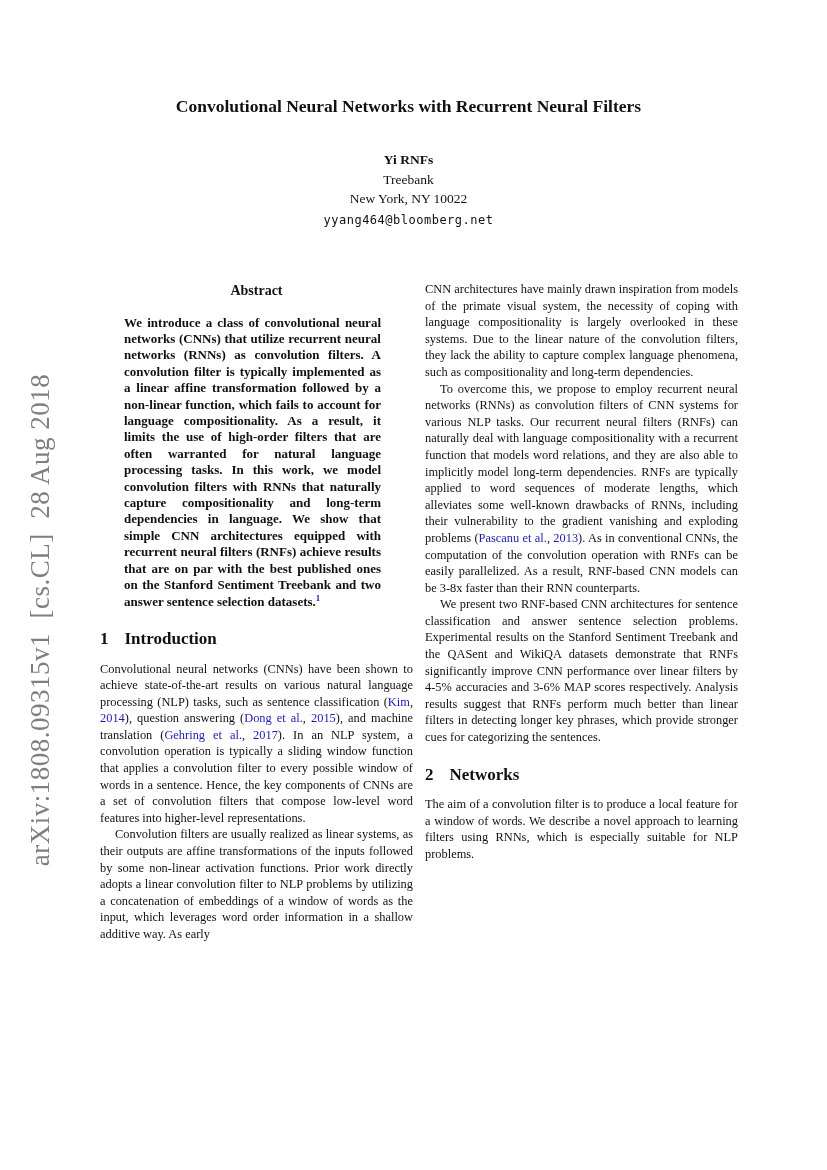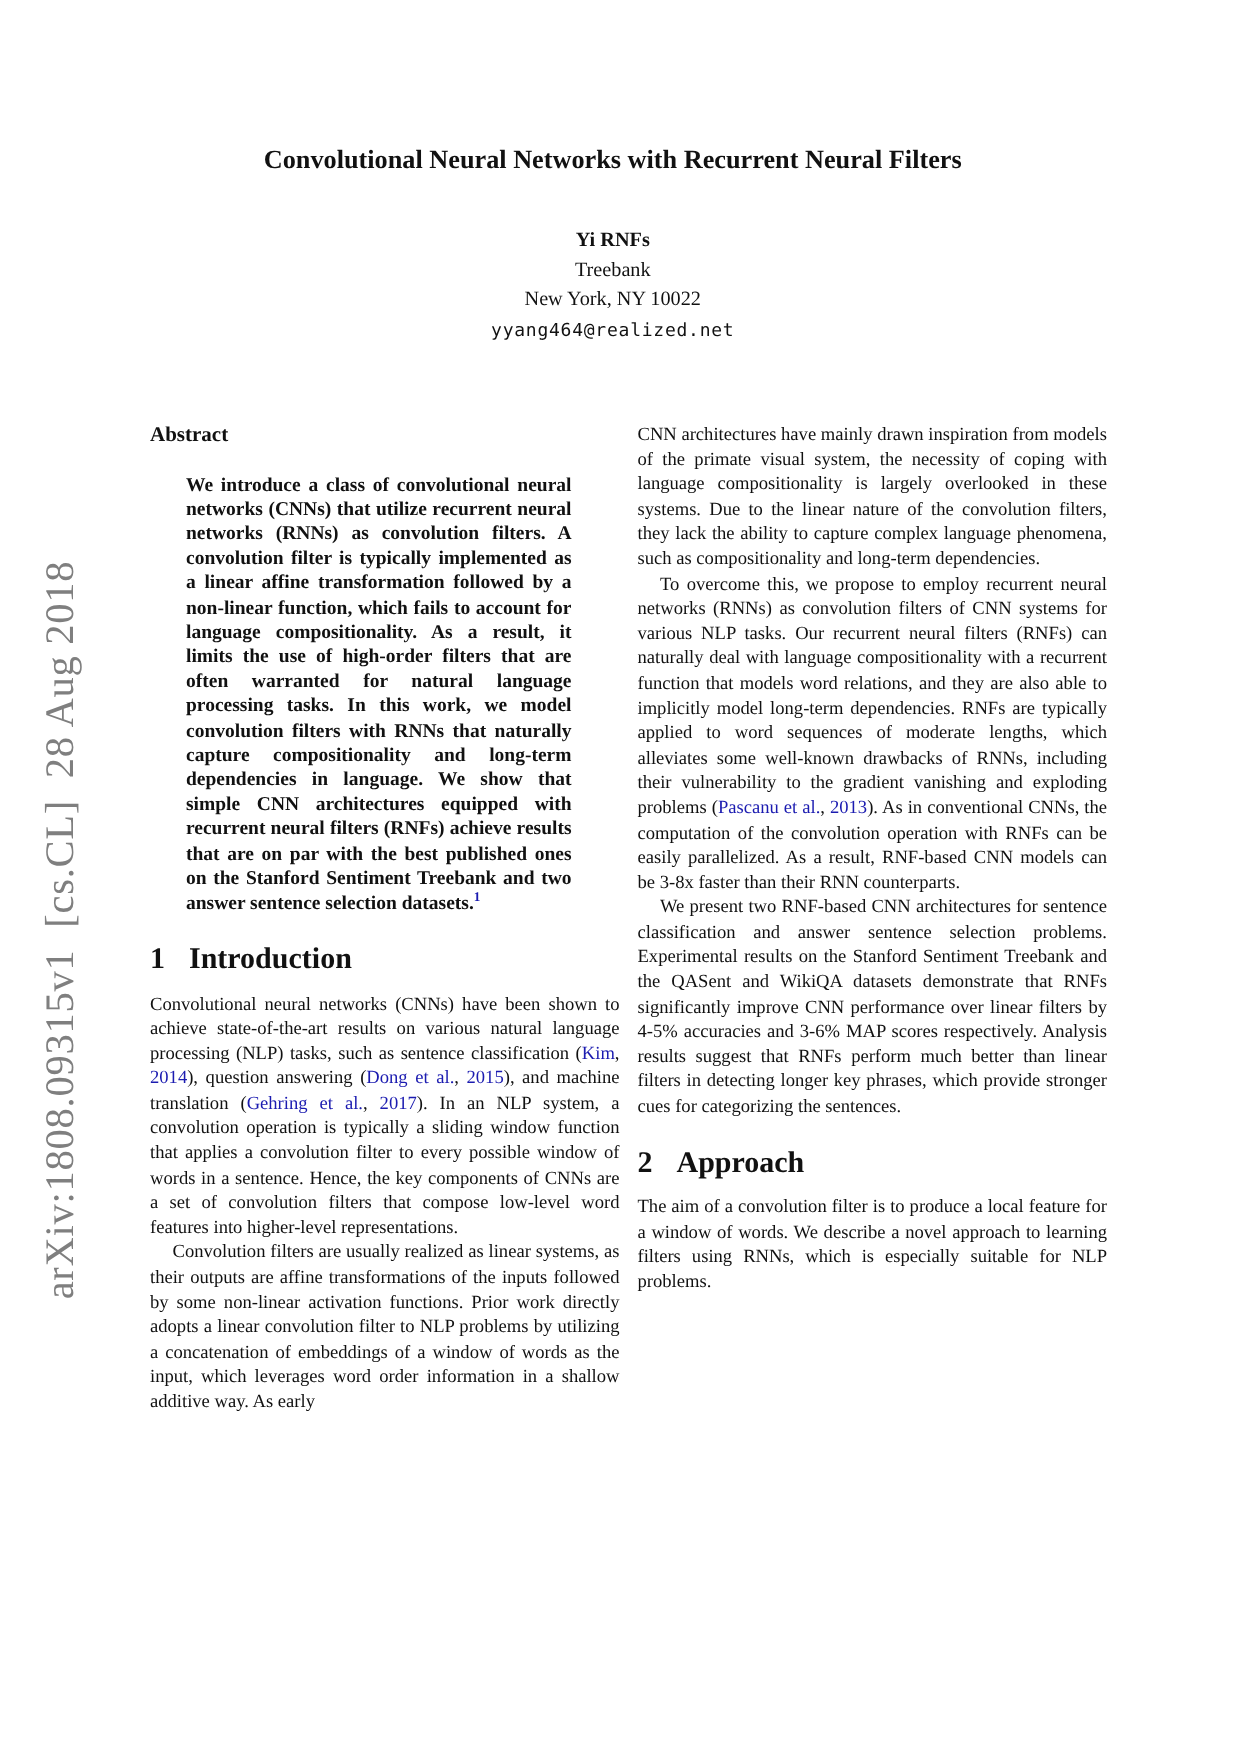--- a/index.html
+++ b/index.html
@@ -51,34 +51,34 @@
   .col {
     position:absolute;
     width:313px;
     font-size:12.4px;
     line-height:16.6px;
     text-align:justify;
   }
   .col-left  { left:100px; top:283px; }
   .col-right { left:425px; top:281px; }
   .abstract-heading {
-    text-align:left;
+    text-align:center;
     font-weight:bold;
     font-size:14px;
     margin-bottom:15px;
   }
   .abstract-body {
     margin:0 32px 0 24px;
     font-size:13px;
     line-height:16.4px;
     text-align:justify;
     font-weight:bold;
   }
   .sec-heading {
-    font-size:20px;
+    font-size:17px;
     font-weight:bold;
     text-align:left;
     margin:21px 0 13px 0;
   }
   .sec-heading .sec-num { margin-right:16px; }
   p.body-par { margin:0; }
   p.body-par + p.body-par { text-indent:15px; }
   .cite { color:var(--citation); }
   .url  {
     color:var(--url);
@@ -111,38 +111,38 @@
 <div class="page">
 
   <div class="watermark">arXiv:1808.09315v1  [cs.CL]  28 Aug 2018</div>
 
   <div class="header">
     <div class="title">Convolutional Neural Networks with Recurrent Neural Filters</div>
     <div class="authorblock">
       <div class="author-name">Yi RNFs</div>
       <div>Treebank</div>
       <div>New York, NY 10022</div>
-      <div class="email">yyang464@realized.net</div>
+      <div class="email">yyang464@bloomberg.net</div>
     </div>
   </div>
 
   <div class="col col-left">
     <div class="abstract-heading">Abstract</div>
     <div class="abstract-body"><span>We introduce a class of convolutional neural networks (CNNs) that utilize recurrent neural networks (RNNs) as convolution filters. A convolution filter is typically implemented as a linear affine transformation followed by a non-linear function, which fails to account for language compositionality. As a result, it limits the use of high-order filters that are often warranted for natural language processing tasks. In this work, we model convolution filters with RNNs that naturally capture compositionality and long-term dependencies in language. We show that simple CNN architectures equipped with recurrent neural filters (RNFs) achieve results that are on par with the best published ones on the Stanford Sentiment Treebank and two answer sentence selection datasets.</span><span class="sup sup-link">1</span></div>
     <div class="sec-heading">
       <span class="sec-num">1</span><span>Introduction</span>
     </div>
     <p class="body-par"><span>Convolutional neural networks (CNNs) have been shown to achieve state-of-the-art results on various natural language processing (NLP) tasks, such as sentence classification (</span><span class="cite">Kim</span><span>, </span><span class="cite">2014</span><span>), question answering (</span><span class="cite">Dong et al.</span><span>, </span><span class="cite">2015</span><span>), and machine translation (</span><span class="cite">Gehring et al.</span><span>, </span><span class="cite">2017</span><span>). In an NLP system, a convolution operation is typically a sliding window function that applies a convolution filter to every possible window of words in a sentence. Hence, the key components of CNNs are a set of convolution filters that compose low-level word features into higher-level representations.</span></p>
     <p class="body-par"><span>Convolution filters are usually realized as linear systems, as their outputs are affine transformations of the inputs followed by some non-linear activation functions. Prior work directly adopts a linear convolution filter to NLP problems by utilizing a concatenation of embeddings of a window of words as the input, which leverages word order information in a shallow additive way. As early</span></p>
   </div>
 
   <div class="col col-right">
     <p class="body-par"><span>CNN architectures have mainly drawn inspiration from models of the primate visual system, the necessity of coping with language compositionality is largely overlooked in these systems. Due to the linear nature of the convolution filters, they lack the ability to capture complex language phenomena, such as compositionality and long-term dependencies.</span></p>
     <p class="body-par"><span>To overcome this, we propose to employ recurrent neural networks (RNNs) as convolution filters of CNN systems for various NLP tasks. Our recurrent neural filters (RNFs) can naturally deal with language compositionality with a recurrent function that models word relations, and they are also able to implicitly model long-term dependencies. RNFs are typically applied to word sequences of moderate lengths, which alleviates some well-known drawbacks of RNNs, including their vulnerability to the gradient vanishing and exploding problems (</span><span class="cite">Pascanu et al.</span><span>, </span><span class="cite">2013</span><span>). As in conventional CNNs, the computation of the convolution operation with RNFs can be easily parallelized. As a result, RNF-based CNN models can be 3-8x faster than their RNN counterparts.</span></p>
     <p class="body-par"><span>We present two RNF-based CNN architectures for sentence classification and answer sentence selection problems. Experimental results on the Stanford Sentiment Treebank and the QASent and WikiQA datasets demonstrate that RNFs significantly improve CNN performance over linear filters by 4-5% accuracies and 3-6% MAP scores respectively. Analysis results suggest that RNFs perform much better than linear filters in detecting longer key phrases, which provide stronger cues for categorizing the sentences.</span></p>
     <div class="sec-heading">
-      <span class="sec-num">2</span><span>Approach</span>
+      <span class="sec-num">2</span><span>Networks</span>
     </div>
     <p class="body-par"><span>The aim of a convolution filter is to produce a local feature for a window of words. We describe a novel approach to learning filters using RNNs, which is especially suitable for NLP problems.</span></p>
   </div>
 
 
 </div>
 
 </body></html>

